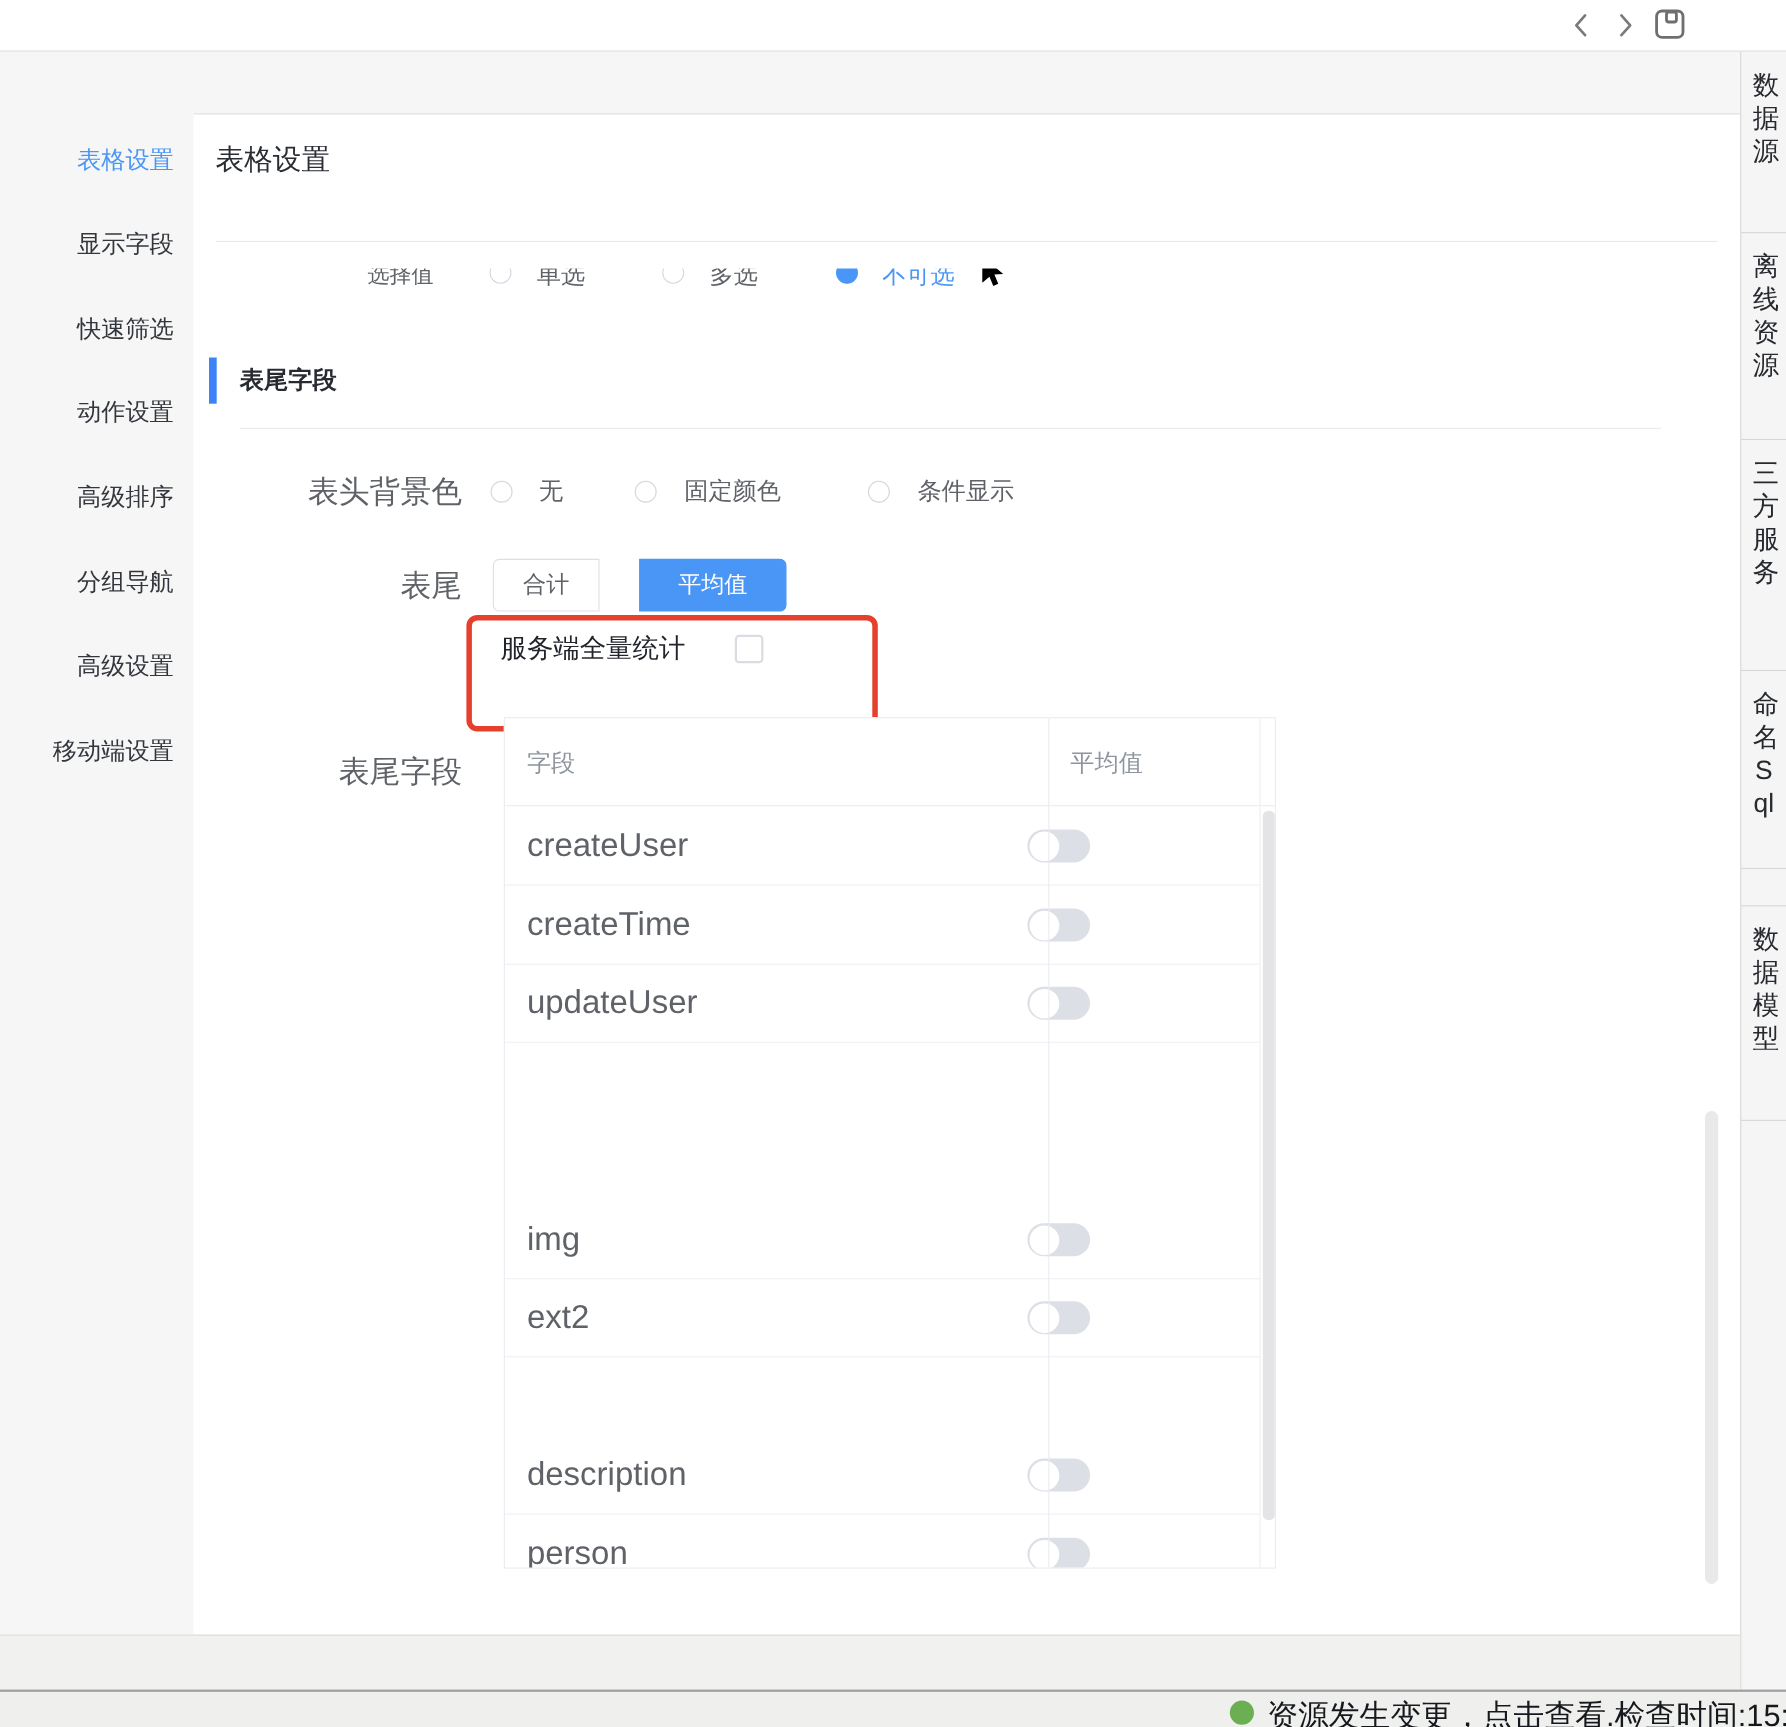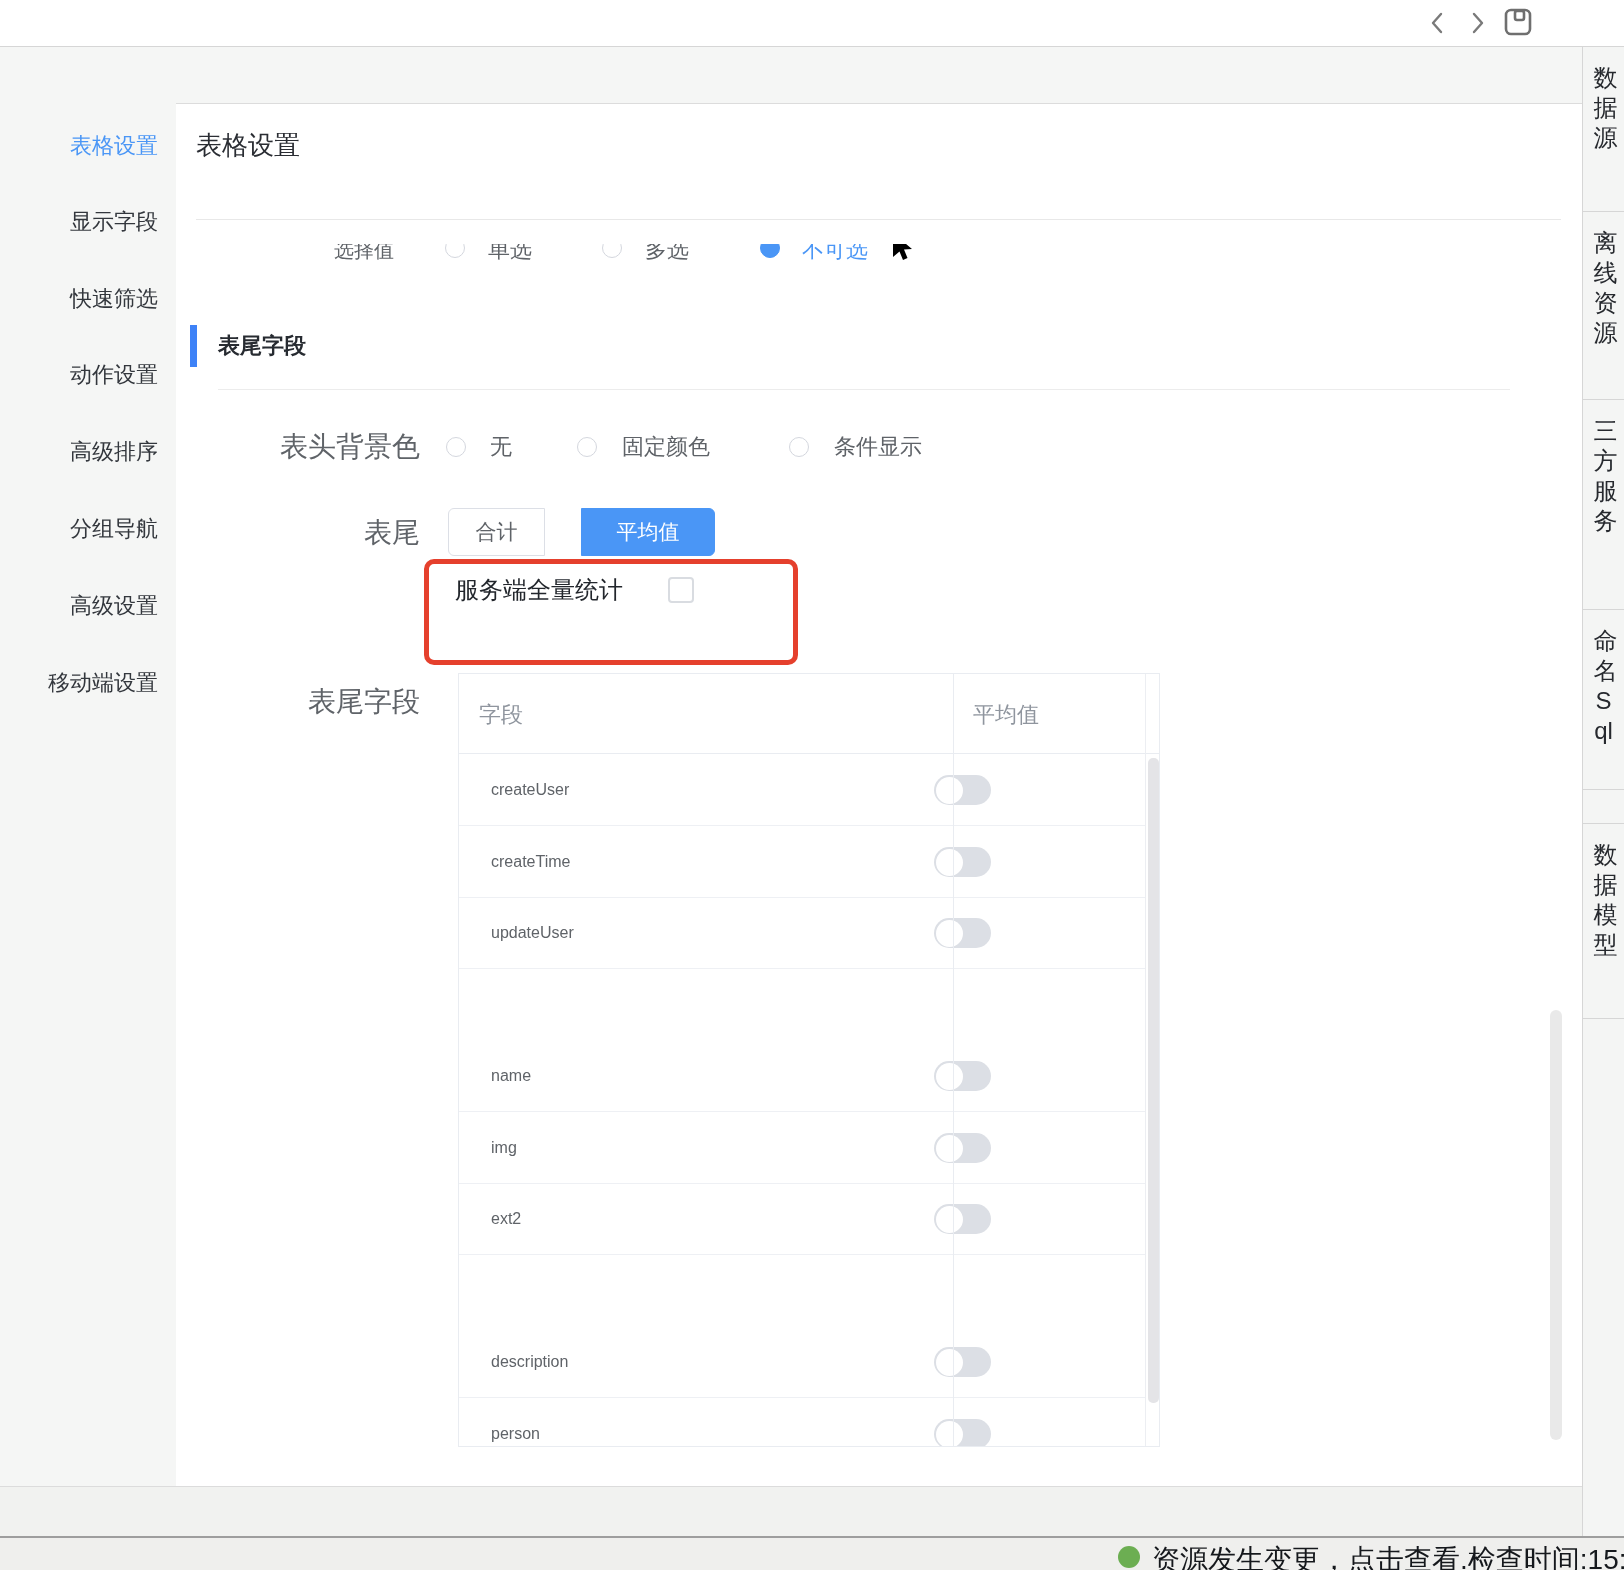--- a/index.html
+++ b/index.html
@@ -41,29 +41,29 @@
   
   .seg-group { position:absolute; left:272px; top:404px; display:flex;gap:36px; }
   .seg-btn { height:48px; line-height:46px; text-align:center; font-size:21px; cursor:pointer; }
   .seg-btn.plain { width:97px; background:#fff; border:1px solid #dcdfe6; border-radius:6px 0 0 6px; color:#5f6368; }
   .seg-btn.active { width:134px; background:#4a96f6; border:1px solid #4a96f6; border-radius:0 6px 6px 0; color:#fff; }
   
   .red-box { position:absolute; left:248px; top:455px; width:374px; height:106px; border:5px solid #e5402d; border-radius:10px; }
   .server-stat-label { position:absolute; left:279px; top:470px; height:32px; line-height:32px; font-size:24px; color:#22262c; }
   .server-stat-check { position:absolute; left:492px; top:473px; width:26px; height:26px; background:#fff; border:2px solid #d9dce1; border-radius:4px; cursor:pointer; }
   
-  .ftable { position:absolute; left:282px; top:569px; width:702px; height:774px; border:1px solid #e9ecf1; background:#fff; overflow:hidden; }
+  .ftable { position:absolute; left:282px; top:548px; width:702px; height:774px; border:1px solid #e9ecf1; background:#fff; overflow:hidden; }
   .ftable .thead { position:absolute; left:0; top:0; width:100%; height:80px; border-bottom:1px solid #e9ecf1; }
   .ftable .th1 { position:absolute; left:20px; top:26px; font-size:22px; color:#8f959e; }
   .ftable .th2 { position:absolute; left:514px; top:26px; font-size:22px; color:#8f959e; }
   .ftable .vline1 { position:absolute; left:494px; top:0; bottom:0; width:1px; background:#e9ecf1; }
   .ftable .vline2 { position:absolute; left:686px; top:0; bottom:0; width:1px; background:#eceef2; }
   .ftable .scroll-thumb { position:absolute; left:689px; top:84px; width:11px; height:645px; background:#e4e4e7; border-radius:5px; }
   .frow { position:absolute; left:0; width:686px; height:72px; border-bottom:1px solid #eef0f4; }
-  .frow .fname { position:absolute; left:20px; top:0; height:72px; line-height:72px; font-size:16px; color:#5f6368;margin-left:12px; }
+  .frow .fname { position:absolute; left:20px; top:0; height:72px; line-height:72px; font-size:30px; color:#5f6368; }
   .toggle { position:absolute; left:475px; top:21px; width:57px; height:30px; border-radius:15px; background:#dcdfe5; cursor:pointer; }
   .toggle::before { content:''; position:absolute; left:2px; top:1.5px; width:27px; height:27px; border-radius:50%; background:#fff; }
   
   .outer-thumb { position:absolute; left:1550px; top:1010px; width:12px; height:430px; background:#e9e9e9; border-radius:6px; }
   
   .footer-band { position:absolute; left:0; top:1486px; width:1582px; height:50px; background:#f1f2f0; border-top:1px solid #dcdcdc; }
   .status-bar { position:absolute; left:0; top:1536px; width:1624px; height:34px; background:#efefed; border-top:2px solid #9e9e9e; }
   .status-dot { position:absolute; left:1118px; top:8px; width:22px; height:22px; border-radius:50%; background:#6cae52; }
   .status-text { position:absolute; left:1152px; top:3px; font-size:28px; color:#15181c; white-space:nowrap; }
   
@@ -155,24 +155,20 @@
           <span class="toggle"></span>
         </div>
       <div class="frow" style="top:152px;">
           <span class="fname">createTime</span>
           <span class="toggle"></span>
         </div>
       <div class="frow" style="top:223px;">
           <span class="fname">updateUser</span>
           <span class="toggle"></span>
         </div>
-      <div class="frow" style="top:366px;">
-          <span class="fname">name</span>
-          <span class="toggle"></span>
-        </div>
       <div class="frow" style="top:438px;">
           <span class="fname">img</span>
           <span class="toggle"></span>
         </div>
       <div class="frow" style="top:509px;">
           <span class="fname">ext2</span>
           <span class="toggle"></span>
         </div>
       <div class="frow" style="top:652px;">
           <span class="fname">description</span>

